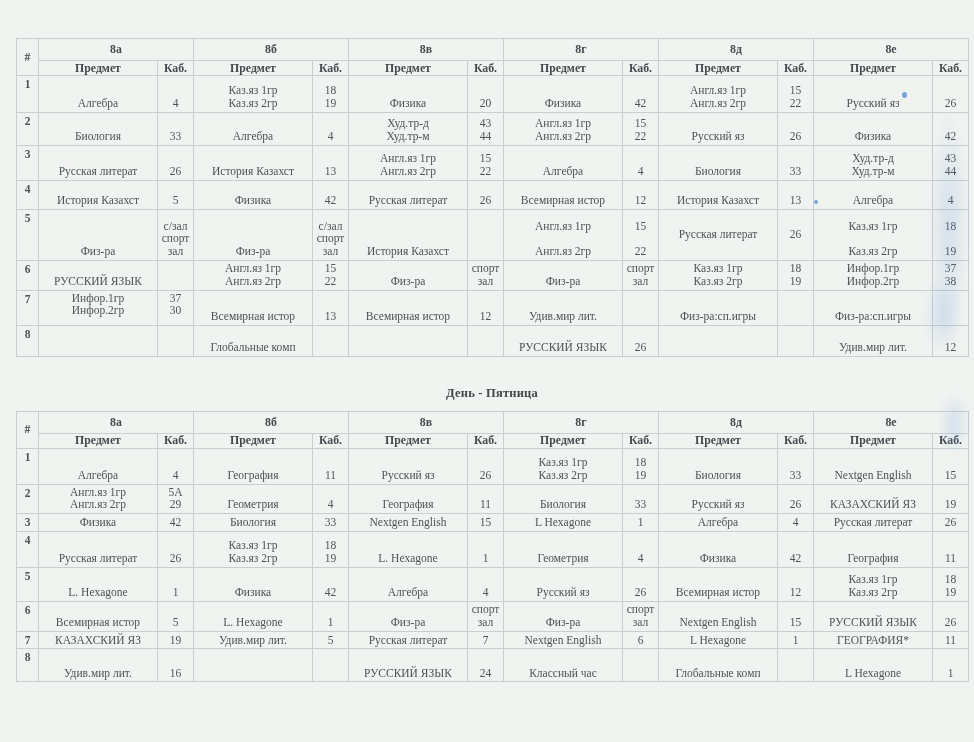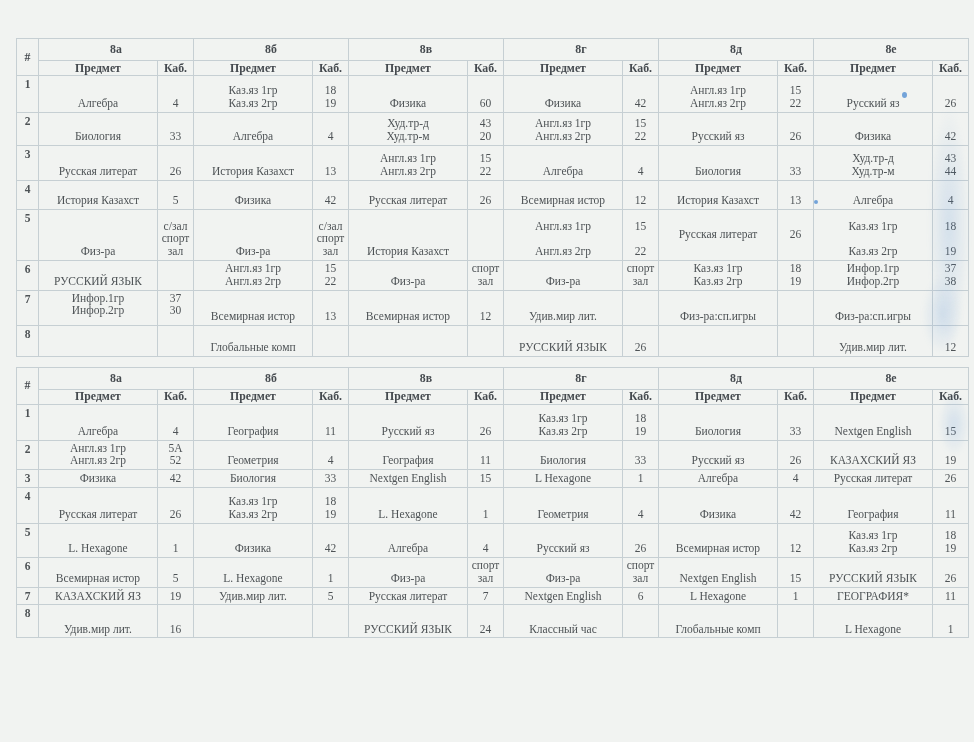--- a/index.html
+++ b/index.html
@@ -93,40 +93,40 @@
         <tbody>
           <tr style="height: 37px;">
             <td class="num">1</td>
             <td style="vertical-align: bottom;">Алгебра</td>
             <td style="vertical-align: bottom;">4</td>
             <td style="vertical-align: bottom;">Каз.яз 1гр
 Каз.яз 2гр</td>
             <td style="vertical-align: bottom;">18
 19</td>
             <td style="vertical-align: bottom;">Физика</td>
-            <td style="vertical-align: bottom;">60</td>
+            <td style="vertical-align: bottom;">20</td>
             <td style="vertical-align: bottom;">Физика</td>
             <td style="vertical-align: bottom;">42</td>
             <td style="vertical-align: bottom;">Англ.яз 1гр
 Англ.яз 2гр</td>
             <td style="vertical-align: bottom;">15
 22</td>
             <td style="vertical-align: bottom;">Русский яз</td>
             <td style="vertical-align: bottom;">26</td>
           </tr>
           <tr style="height: 33px;">
             <td class="num">2</td>
             <td style="vertical-align: bottom;">Биология</td>
             <td style="vertical-align: bottom;">33</td>
             <td style="vertical-align: bottom;">Алгебра</td>
             <td style="vertical-align: bottom;">4</td>
             <td style="vertical-align: bottom;">Худ.тр-д
 Худ.тр-м</td>
             <td style="vertical-align: bottom;">43
-20</td>
+44</td>
             <td style="vertical-align: bottom;">Англ.яз 1гр
 Англ.яз 2гр</td>
             <td style="vertical-align: bottom;">15
 22</td>
             <td style="vertical-align: bottom;">Русский яз</td>
             <td style="vertical-align: bottom;">26</td>
             <td style="vertical-align: bottom;">Физика</td>
             <td style="vertical-align: bottom;">42</td>
           </tr>
           <tr style="height: 35px;">
@@ -243,20 +243,21 @@
             <td style="vertical-align: bottom;"></td>
             <td style="vertical-align: bottom;"></td>
             <td style="vertical-align: bottom;">Удив.мир лит.</td>
             <td style="vertical-align: bottom;">12</td>
           </tr>
         </tbody>
       </table>
   </div>
 
   <div class="day">
+    <div class="day-title title2">День - Пятница</div>
     <table class="tt t2">
         <colgroup>
           <col style="width: 22px;">
           <col style="width: 119px;">
           <col style="width: 36px;">
           <col style="width: 119px;">
           <col style="width: 36px;">
           <col style="width: 119px;">
           <col style="width: 36px;">
           <col style="width: 119px;">
@@ -307,21 +308,21 @@
             <td style="vertical-align: bottom;">Биология</td>
             <td style="vertical-align: bottom;">33</td>
             <td style="vertical-align: bottom;">Nextgen English</td>
             <td style="vertical-align: bottom;">15</td>
           </tr>
           <tr style="height: 28px;">
             <td class="num">2</td>
             <td style="vertical-align: bottom;">Англ.яз 1гр
 Англ.яз 2гр</td>
             <td style="vertical-align: bottom;">5А
-52</td>
+29</td>
             <td style="vertical-align: bottom;">Геометрия</td>
             <td style="vertical-align: bottom;">4</td>
             <td style="vertical-align: bottom;">География</td>
             <td style="vertical-align: bottom;">11</td>
             <td style="vertical-align: bottom;">Биология</td>
             <td style="vertical-align: bottom;">33</td>
             <td style="vertical-align: bottom;">Русский яз</td>
             <td style="vertical-align: bottom;">26</td>
             <td style="vertical-align: bottom;">КАЗАХСКИЙ ЯЗ</td>
             <td style="vertical-align: bottom;">19</td>

